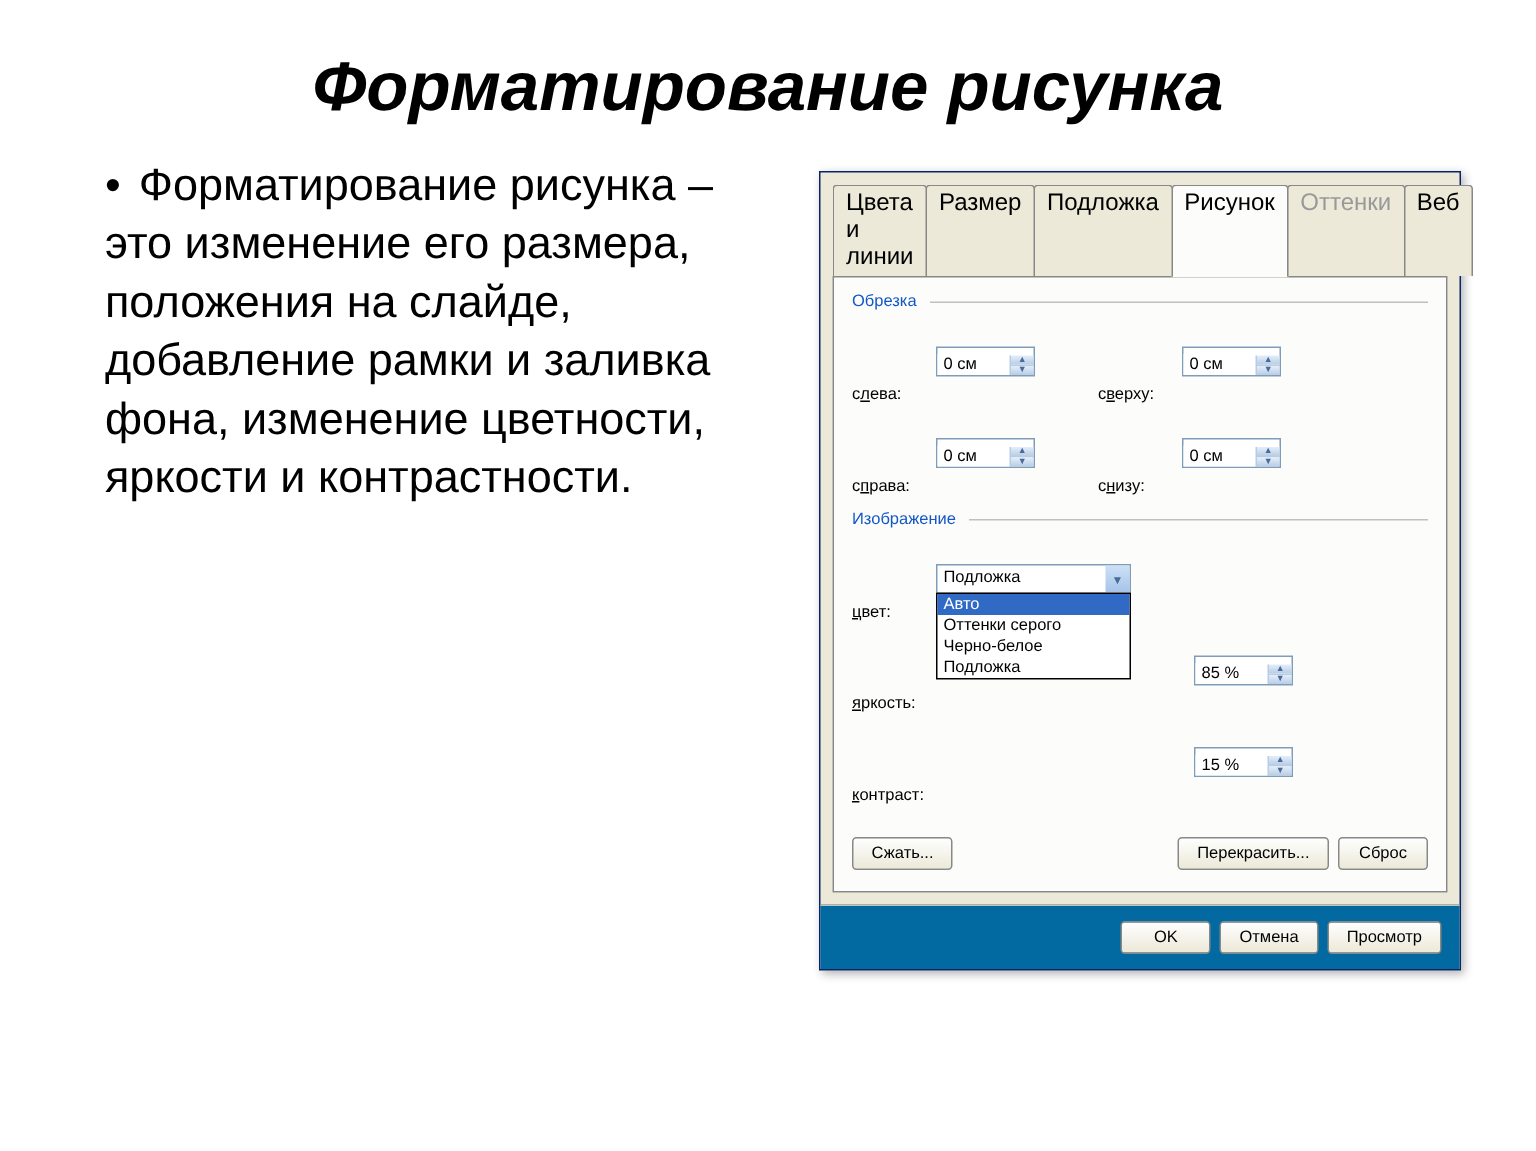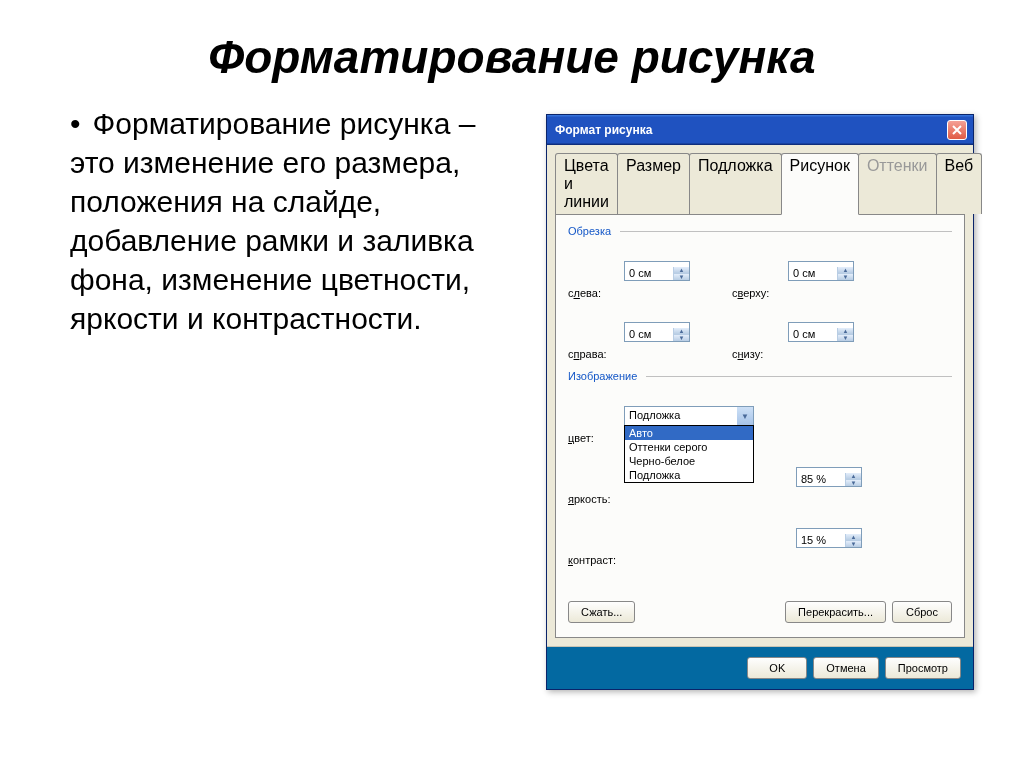--- a/index.html
+++ b/index.html
@@ -178,21 +178,21 @@
   padding: 1px 4px;
   cursor: pointer;
 }
 .dropdown .opt.sel {
   background: #316ac5;
   color: #fff;
 }
 .btnrow {
   display: flex;
   gap: 6px;
-  margin-top: 35px;
+  margin-top: 22px;
 }
 .btnrow .push-right { margin-left: auto; }
 .btn {
   padding: 2px 12px;
   min-width: 60px;
   height: 22px;
   border: 1px solid #888;
   border-radius: 3px;
   background: linear-gradient(#fefefe,#ece9d8);
   font: inherit;
@@ -216,29 +216,20 @@
 
 <div class="content">
   <div class="bullet-area">
     <ul>
         <li>Форматирование рисунка – это изменение его размера, положения на слайде, добавление рамки и заливка фона, изменение цветности, яркости и контрастности.</li>
       </ul>
   </div>
 
   <div class="dialog-wrap">
     <div class="dialog">
-      <div class="titlebar">
-        <span>Формат рисунка</span>
-        <span class="spacer"></span>
-        <div class="close-btn">
-          <svg width="10" height="10" viewBox="0 0 10 10">
-            <path d="M1 1 L9 9 M9 1 L1 9" stroke="#fff" stroke-width="2"></path>
-          </svg>
-        </div>
-      </div>
 
       <div class="tabrow">
         <div class="tab">Цвета и линии</div>
         <div class="tab">Размер</div>
         <div class="tab">Подложка</div>
         <div class="tab active">Рисунок</div>
         <div class="tab disabled">Оттенки</div>
         <div class="tab">Веб</div>
       </div>
 

